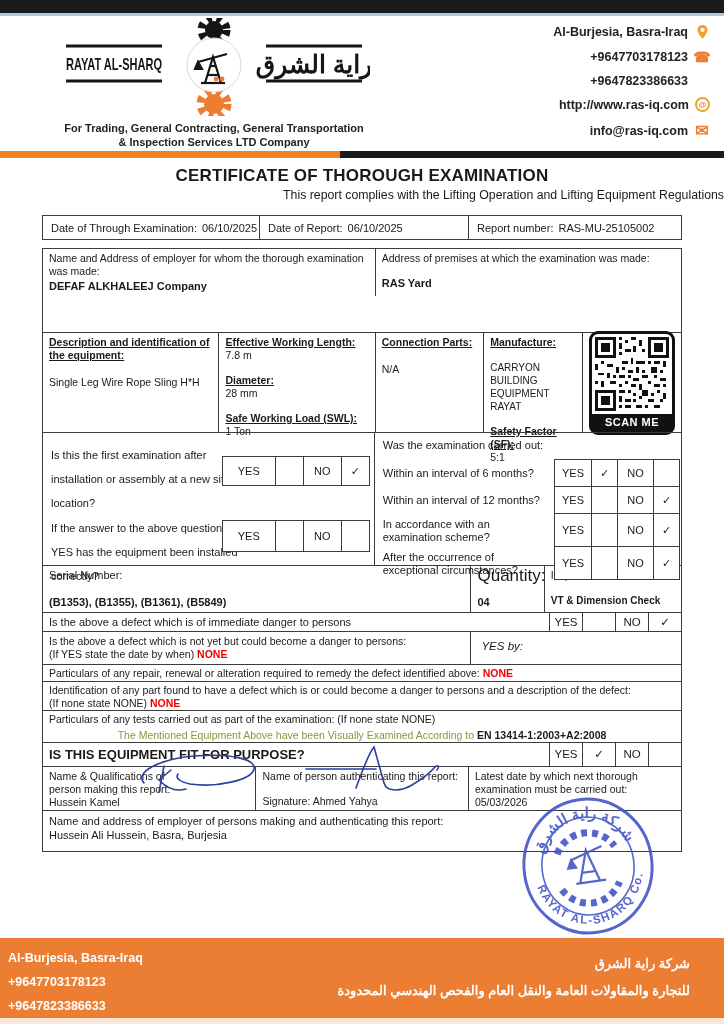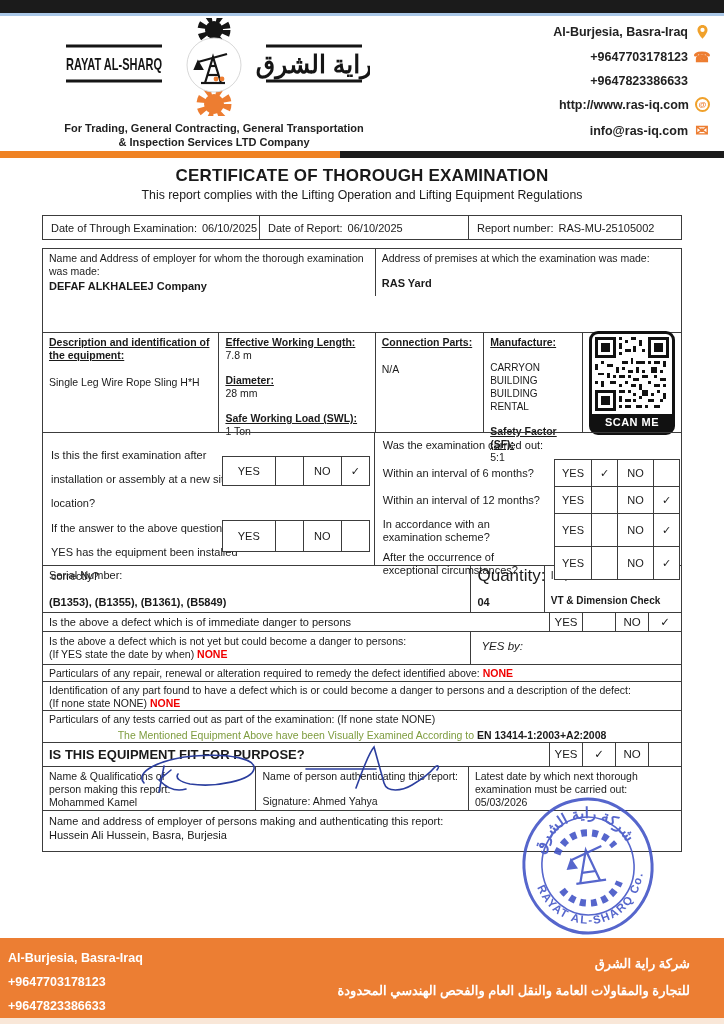--- a/index.html
+++ b/index.html
@@ -17,21 +17,21 @@
   .tagline { font-weight:bold; font-size:11px; line-height:14px; color:#222; margin-top:1px; }
 
   .contact-block { right:14px; top:24px; display:flex; flex-direction:column; gap:9px; align-items:flex-end; }
   .contact-row { display:flex; align-items:center; gap:6px; font-weight:bold; font-size:12.5px; color:#222; }
   .contact-icon { width:16px; display:flex; justify-content:center; align-items:center; color:#ED7D31; font-size:14px; }
 
   .divider-orange { left:0; top:151px; width:340px; height:7px; background:#EF8224; }
   .divider-black  { left:340px; top:151px; width:384px; height:7px; background:#1b1b1b; }
 
   .doc-title { left:0; top:166px; width:724px; text-align:center; font-size:17px; font-weight:bold; letter-spacing:.2px; }
-  .doc-subtitle { left:0; top:188px; width:724px; text-align:center; font-size:12.3px; }
+  .doc-subtitle { left:0; top:188px; width:724px; text-align:right; font-size:12.3px; }
 
   
   .tbl { border:1px solid #3c3c3c; background:#fff; }
   .date-table { left:42px; top:215px; width:640px; height:25px; display:flex; font-size:11px; }
   .date-cell { padding:4px 8px; display:flex; align-items:center; gap:5px; white-space:nowrap; }
   .date-cell + .date-cell { border-left:1px solid #3c3c3c; }
   .dc1 { width:216px; } .dc2 { width:210px; } .dc3 { width:214px; }
 
   .main-table { left:42px; top:248px; width:640px; height:604px; display:flex; flex-direction:column; }
   .row { display:flex; width:100%; }
@@ -209,21 +209,21 @@
         <div>28 mm</div>
         <div class="bold u gap12">Safe Working Load (SWL):</div>
         <div>1 Ton</div>
       </div>
       <div class="cell ec3">
         <div class="bold u">Connection Parts:</div>
         <div class="gap14">N/A</div>
       </div>
       <div class="cell ec4">
         <div class="bold u">Manufacture:</div>
-        <div class="gap12" style="font-size:10px;">CARRYON BUILDING BUILDING RENTAL</div>
+        <div class="gap12" style="font-size:10px;">CARRYON BUILDING EQUIPMENT RAYAT</div>
         <div class="bold u gap12">Safety Factor (SF):</div>
         <div>5:1</div>
       </div>
       <div class="cell ec5">
         <div class="qr-wrap">
           <div class="qr-inner">
             <svg width="74" height="74" viewBox="0 0 25 25" shape-rendering="crispEdges">
               <g fill="#111">
                 <rect x="0" y="0" width="7" height="7"></rect>
                   <rect x="18" y="0" width="7" height="7"></rect>
@@ -374,21 +374,21 @@
         <div>YES</div>
         <div class="chk">✓</div>
         <div>NO</div>
         <div class="chk"></div>
       </div>
     </div>
 
     <div class="row r11">
       <div class="cell sgc">
         <div style="width:150px;">Name &amp; Qualifications of person making this report:</div>
-        <div>Mohammed Kamel</div>
+        <div>Hussein Kamel</div>
       </div>
       <div class="cell sgc">
         <div>Name of person authenticating this report:</div>
         <div style="margin-top:12px;">Signature: Ahmed Yahya</div>
       </div>
       <div class="cell sgc3">
         <div>Latest date by which next thorough examination must be carried out:</div>
         <div>05/03/2026</div>
       </div>
     </div>

